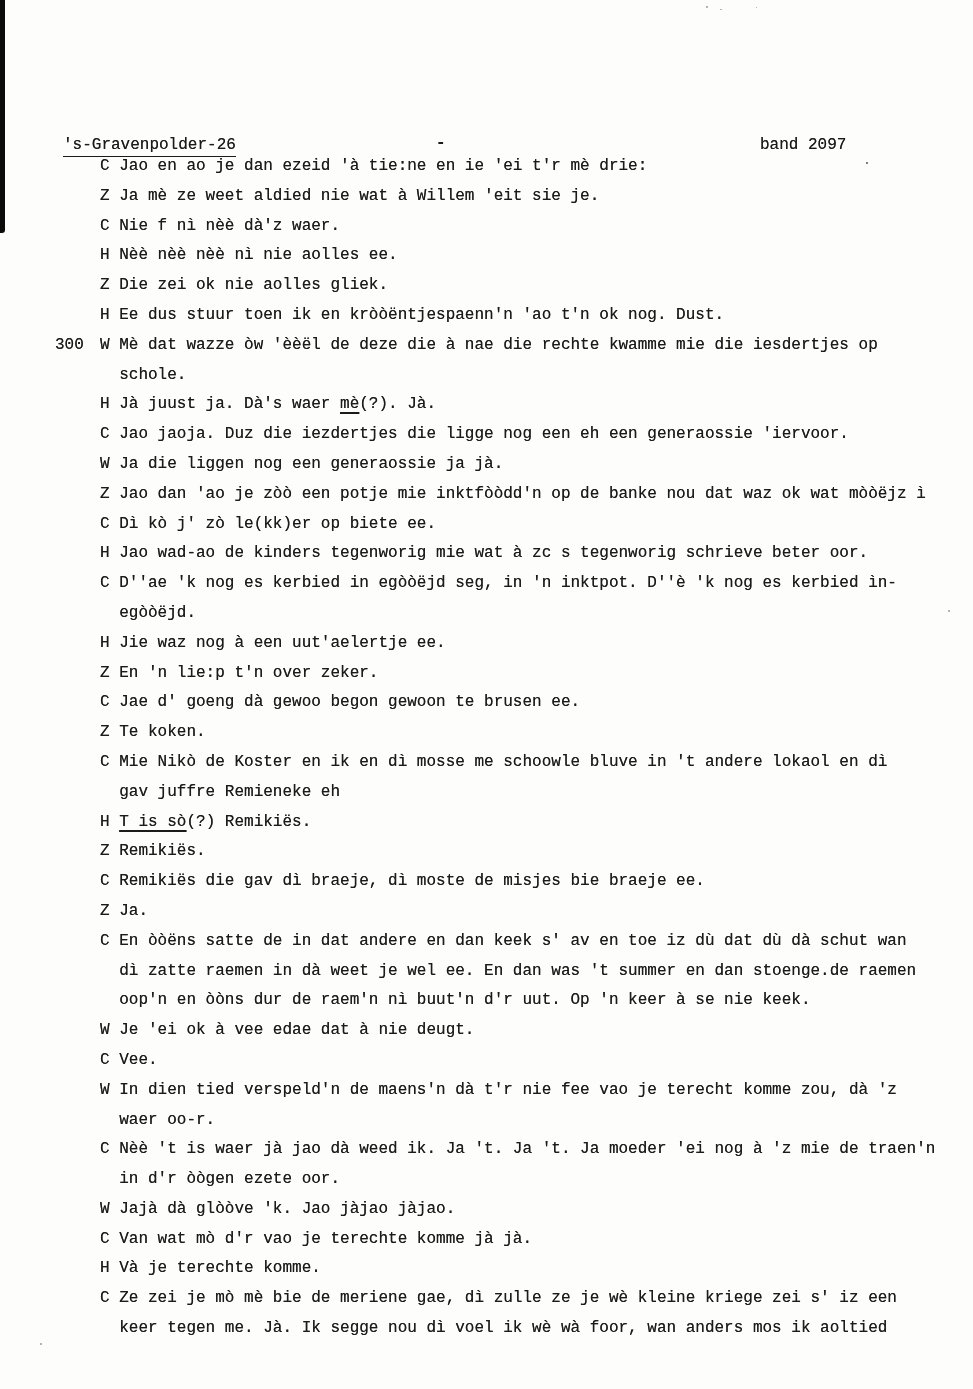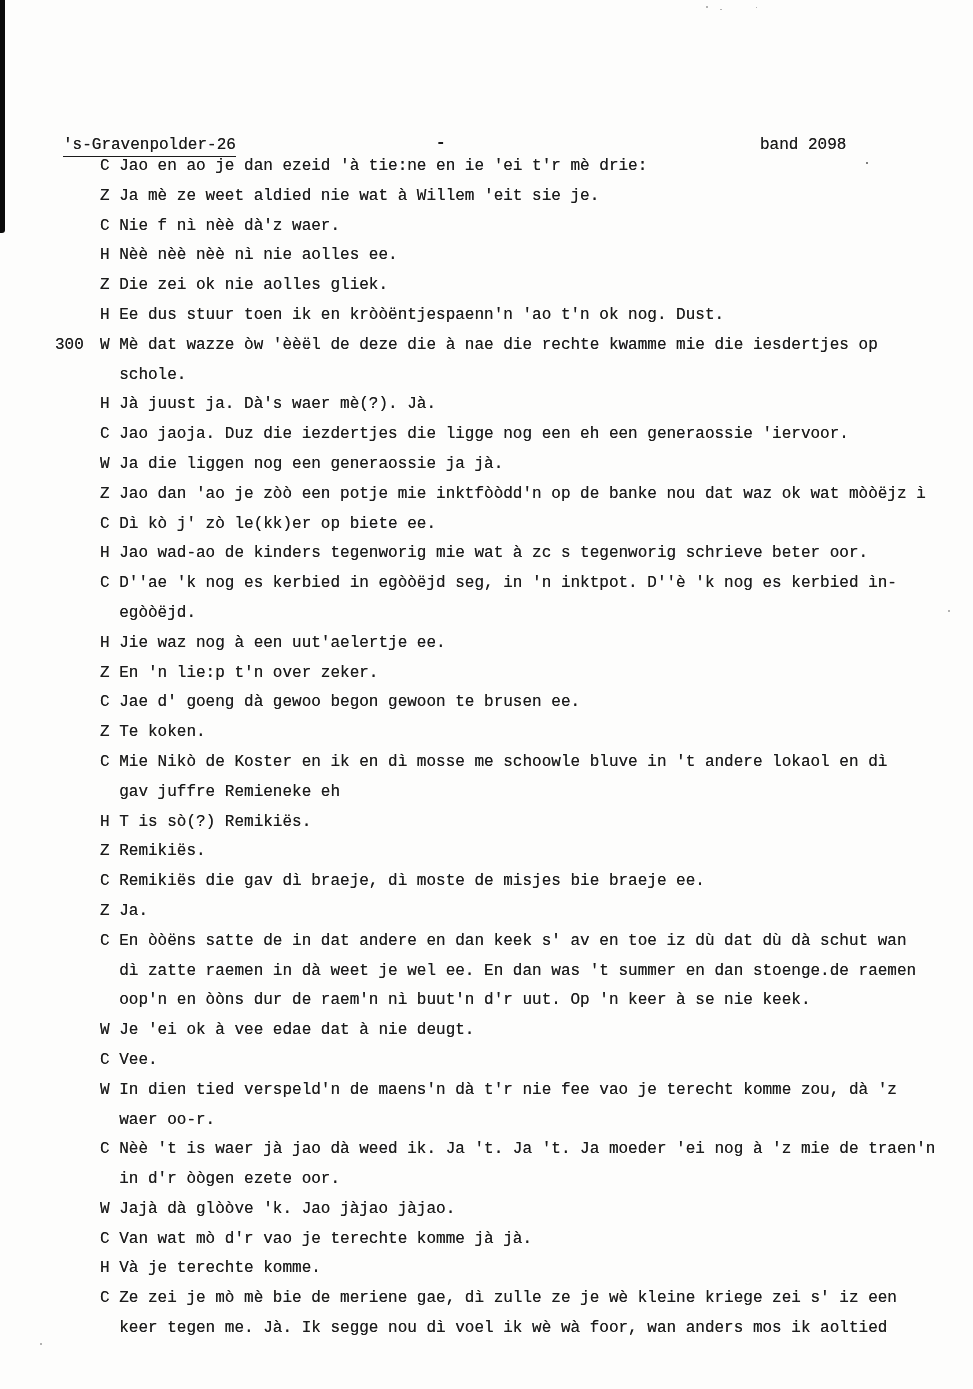--- a/index.html
+++ b/index.html
@@ -34,20 +34,21 @@
   .row{
     position:relative;
     line-height:29.8px;height:29.8px;
     white-space:pre;
   }
   .num{
     position:absolute;left:-45px;top:0;
   }
   .spk{display:inline-block;width:2ch;}
   .u{
+    text-decoration:underline;
     text-underline-offset:3.5px;
     text-decoration-thickness:1.5px;
   }
   
   .edge-strip{
     position:absolute;left:0;top:0;width:5px;height:233px;
     background:#0b0b0b;
     border-bottom-right-radius:3px;
   }
   .speck{position:absolute;background:#555;border-radius:50%;}
@@ -55,21 +56,21 @@
 </style>
 </head>
 <body>
 
 <div class="page">
 
   <div class="edge-strip"></div>
 
   <div class="typetext header-left">'s-Gravenpolder-26</div>
   <div class="typetext header-center">-</div>
-  <div class="typetext header-right">band 2098</div>
+  <div class="typetext header-right">band 2097</div>
 
   <div class="transcript typetext"><div class="row"><span class="spk">C</span><span class="txt"><span>Jao en ao je dan ezeid 'à tie:ne en ie 'ei t'r mè drie:</span></span></div><div class="row"><span class="spk">Z</span><span class="txt"><span>Ja mè ze weet aldied nie wat à Willem 'eit sie je.</span></span></div><div class="row"><span class="spk">C</span><span class="txt"><span>Nie f nì nèè dà'z waer.</span></span></div><div class="row"><span class="spk">H</span><span class="txt"><span>Nèè nèè nèè nì nie aolles ee.</span></span></div><div class="row"><span class="spk">Z</span><span class="txt"><span>Die zei ok nie aolles gliek.</span></span></div><div class="row"><span class="spk">H</span><span class="txt"><span>Ee dus stuur toen ik en kròòëntjespaenn'n 'ao t'n ok nog. Dust.</span></span></div><div class="row"><span class="num">300</span><span class="spk">W</span><span class="txt"><span>Mè dat wazze òw 'èèël de deze die à nae die rechte kwamme mie die iesdertjes op</span></span></div><div class="row"><span class="spk"></span><span class="txt"><span>schole.</span></span></div><div class="row"><span class="spk">H</span><span class="txt"><span>Jà juust ja. Dà's waer </span><span class="u">mè</span><span>(?). Jà.</span></span></div><div class="row"><span class="spk">C</span><span class="txt"><span>Jao jaoja. Duz die iezdertjes die ligge nog een eh een generaossie 'iervoor.</span></span></div><div class="row"><span class="spk">W</span><span class="txt"><span>Ja die liggen nog een generaossie ja jà.</span></span></div><div class="row"><span class="spk">Z</span><span class="txt"><span>Jao dan 'ao je zòò een potje mie inktfòòdd'n op de banke nou dat waz ok wat mòòëjz ì</span></span></div><div class="row"><span class="spk">C</span><span class="txt"><span>Dì kò j' zò le(kk)er op biete ee.</span></span></div><div class="row"><span class="spk">H</span><span class="txt"><span>Jao wad-ao de kinders tegenworig mie wat à zc s tegenworig schrieve beter oor.</span></span></div><div class="row"><span class="spk">C</span><span class="txt"><span>D''ae 'k nog es kerbied in egòòëjd seg, in 'n inktpot. D''è 'k nog es kerbied ìn-</span></span></div><div class="row"><span class="spk"></span><span class="txt"><span>egòòëjd.</span></span></div><div class="row"><span class="spk">H</span><span class="txt"><span>Jie waz nog à een uut'aelertje ee.</span></span></div><div class="row"><span class="spk">Z</span><span class="txt"><span>En 'n lie:p t'n over zeker.</span></span></div><div class="row"><span class="spk">C</span><span class="txt"><span>Jae d' goeng dà gewoo begon gewoon te brusen ee.</span></span></div><div class="row"><span class="spk">Z</span><span class="txt"><span>Te koken.</span></span></div><div class="row"><span class="spk">C</span><span class="txt"><span>Mie Nikò de Koster en ik en dì mosse me schoowle bluve in 't andere lokaol en dì</span></span></div><div class="row"><span class="spk"></span><span class="txt"><span>gav juffre Remieneke eh</span></span></div><div class="row"><span class="spk">H</span><span class="txt"><span class="u">T is sò</span><span>(?) Remikiës.</span></span></div><div class="row"><span class="spk">Z</span><span class="txt"><span>Remikiës.</span></span></div><div class="row"><span class="spk">C</span><span class="txt"><span>Remikiës die gav dì braeje, dì moste de misjes bie braeje ee.</span></span></div><div class="row"><span class="spk">Z</span><span class="txt"><span>Ja.</span></span></div><div class="row"><span class="spk">C</span><span class="txt"><span>En òòëns satte de in dat andere en dan keek s' av en toe iz dù dat dù dà schut wan</span></span></div><div class="row"><span class="spk"></span><span class="txt"><span>dì zatte raemen in dà weet je wel ee. En dan was 't summer en dan stoenge.de raemen</span></span></div><div class="row"><span class="spk"></span><span class="txt"><span>oop'n en òòns dur de raem'n nì buut'n d'r uut. Op 'n keer à se nie keek.</span></span></div><div class="row"><span class="spk">W</span><span class="txt"><span>Je 'ei ok à vee edae dat à nie deugt.</span></span></div><div class="row"><span class="spk">C</span><span class="txt"><span>Vee.</span></span></div><div class="row"><span class="spk">W</span><span class="txt"><span>In dien tied verspeld'n de maens'n dà t'r nie fee vao je terecht komme zou, dà 'z</span></span></div><div class="row"><span class="spk"></span><span class="txt"><span>waer oo-r.</span></span></div><div class="row"><span class="spk">C</span><span class="txt"><span>Nèè 't is waer jà jao dà weed ik. Ja 't. Ja 't. Ja moeder 'ei nog à 'z mie de traen'n</span></span></div><div class="row"><span class="spk"></span><span class="txt"><span>in d'r òògen ezete oor.</span></span></div><div class="row"><span class="spk">W</span><span class="txt"><span>Jajà dà glòòve 'k. Jao jàjao jàjao.</span></span></div><div class="row"><span class="spk">C</span><span class="txt"><span>Van wat mò d'r vao je terechte komme jà jà.</span></span></div><div class="row"><span class="spk">H</span><span class="txt"><span>Và je terechte komme.</span></span></div><div class="row"><span class="spk">C</span><span class="txt"><span>Ze zei je mò mè bie de meriene gae, dì zulle ze je wè kleine kriege zei s' iz een</span></span></div><div class="row"><span class="spk"></span><span class="txt"><span>keer tegen me. Jà. Ik segge nou dì voel ik wè wà foor, wan anders mos ik aoltied</span></span></div></div>
 
   <div class="speck light" style="left:706px;top:6px;width:2px;height:2px;"></div>
   <div class="speck light" style="left:720px;top:9px;width:2px;height:1px;"></div>
   <div class="speck light" style="left:756px;top:7px;width:1px;height:1px;"></div>
   <div class="speck" style="left:866px;top:162px;width:2px;height:2px;"></div>
   <div class="speck light" style="left:948px;top:610px;width:2px;height:2px;"></div>
   <div class="speck light" style="left:40px;top:1343px;width:2px;height:2px;"></div>
 

